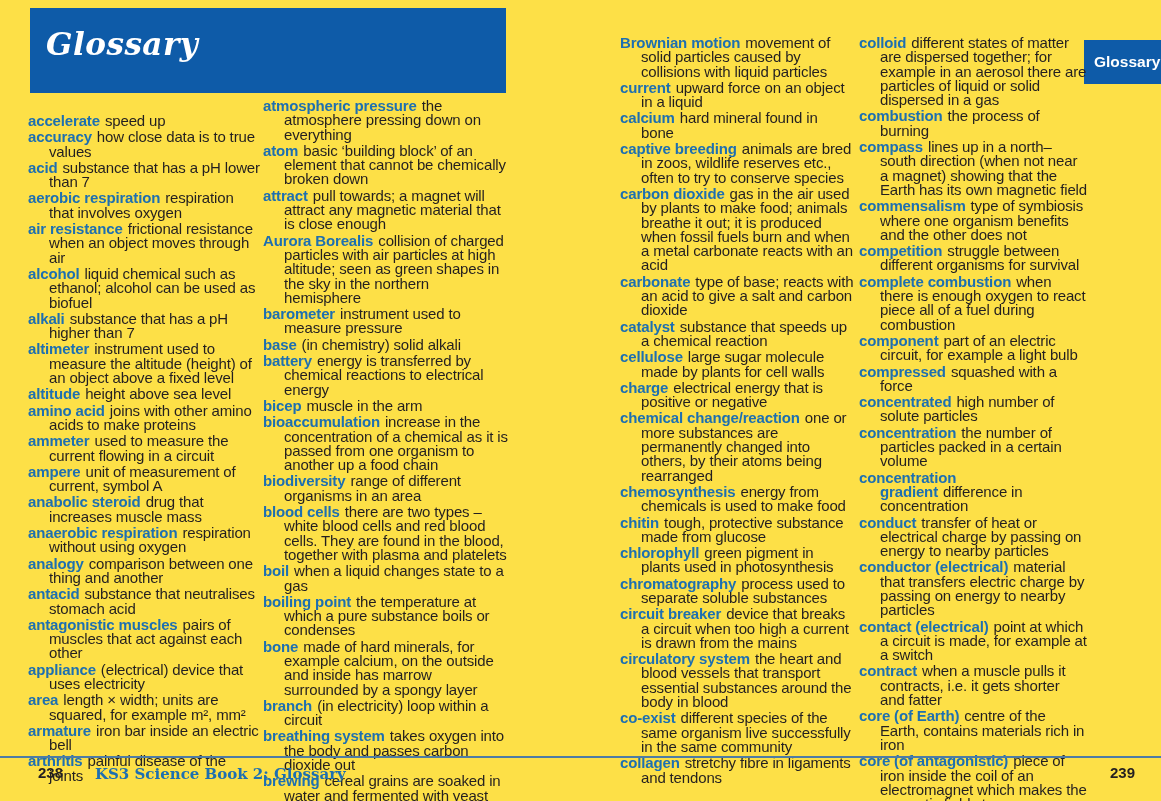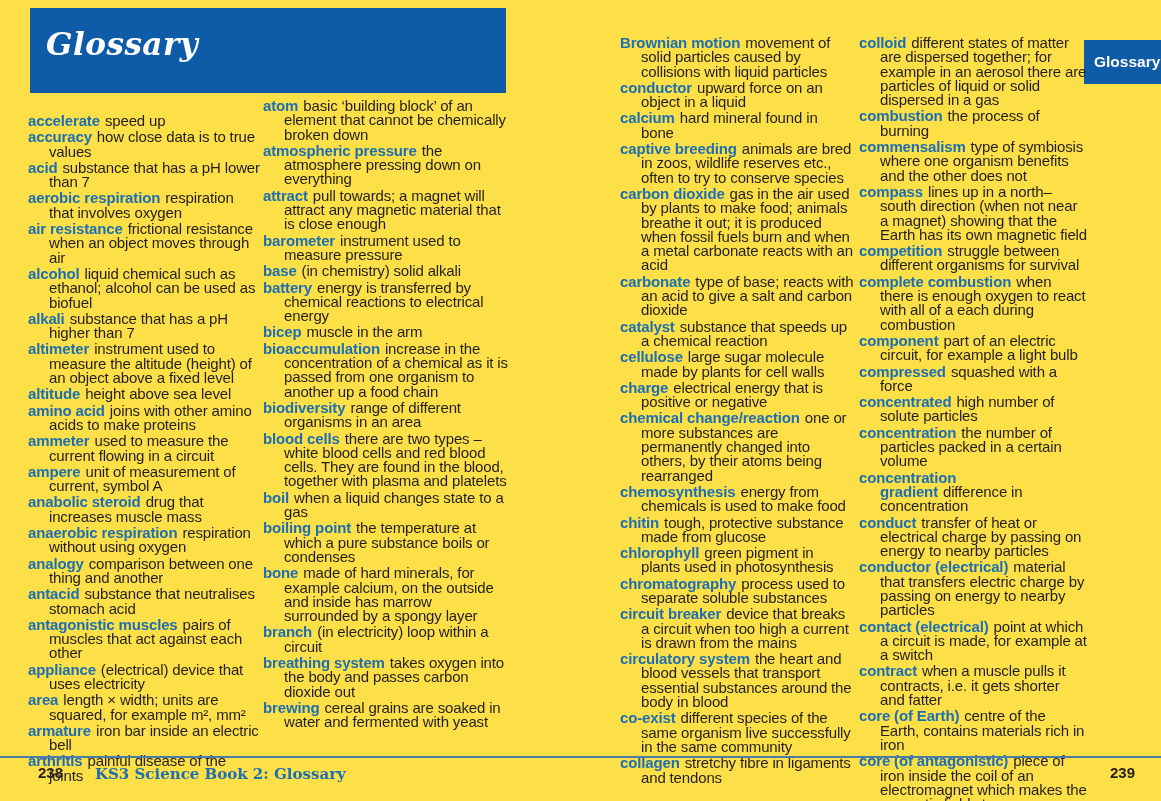--- a/index.html
+++ b/index.html
@@ -118,64 +118,65 @@
       <div class="entry"><span class="term">anaerobic respiration</span><span>respiration without using oxygen</span></div>
       <div class="entry"><span class="term">analogy</span><span>comparison between one thing and another</span></div>
       <div class="entry"><span class="term">antacid</span><span>substance that neutralises stomach acid</span></div>
       <div class="entry"><span class="term">antagonistic muscles</span><span>pairs of muscles that act against each other</span></div>
       <div class="entry"><span class="term">appliance</span><span>(electrical) device that uses electricity</span></div>
       <div class="entry"><span class="term">area</span><span>length × width; units are squared, for example m², mm²</span></div>
       <div class="entry"><span class="term">armature</span><span>iron bar inside an electric bell</span></div>
       <div class="entry"><span class="term">arthritis</span><span>painful disease of the joints</span></div>
     </div>
   <div class="col col2">
+      <div class="entry"><span class="term">atmospheric pressure</span><span>the atmosphere pressing down on everything</span></div>
       <div class="entry"><span class="term">atom</span><span>basic ‘building block’ of an element that cannot be chemically broken down</span></div>
-      <div class="entry"><span class="term">atmospheric pressure</span><span>the atmosphere pressing down on everything</span></div>
       <div class="entry"><span class="term">attract</span><span>pull towards; a magnet will attract any magnetic material that is close enough</span></div>
+      <div class="entry"><span class="term">Aurora Borealis</span><span>collision of charged particles with air particles at high altitude; seen as green shapes in the sky in the northern hemisphere</span></div>
       <div class="entry"><span class="term">barometer</span><span>instrument used to measure pressure</span></div>
       <div class="entry"><span class="term">base</span><span>(in chemistry) solid alkali</span></div>
       <div class="entry"><span class="term">battery</span><span>energy is transferred by chemical reactions to electrical energy</span></div>
       <div class="entry"><span class="term">bicep</span><span>muscle in the arm</span></div>
       <div class="entry"><span class="term">bioaccumulation</span><span>increase in the concentration of a chemical as it is passed from one organism to another up a food chain</span></div>
       <div class="entry"><span class="term">biodiversity</span><span>range of different organisms in an area</span></div>
       <div class="entry"><span class="term">blood cells</span><span>there are two types – white blood cells and red blood cells. They are found in the blood, together with plasma and platelets</span></div>
       <div class="entry"><span class="term">boil</span><span>when a liquid changes state to a gas</span></div>
       <div class="entry"><span class="term">boiling point</span><span>the temperature at which a pure substance boils or condenses</span></div>
       <div class="entry"><span class="term">bone</span><span>made of hard minerals, for example calcium, on the outside and inside has marrow surrounded by a spongy layer</span></div>
       <div class="entry"><span class="term">branch</span><span>(in electricity) loop within a circuit</span></div>
       <div class="entry"><span class="term">breathing system</span><span>takes oxygen into the body and passes carbon dioxide out</span></div>
       <div class="entry"><span class="term">brewing</span><span>cereal grains are soaked in water and fermented with yeast</span></div>
     </div>
   <div class="col col3">
       <div class="entry"><span class="term">Brownian motion</span><span>movement of solid particles caused by collisions with liquid particles</span></div>
-      <div class="entry"><span class="term">conductor</span><span>upward force on an object in a liquid</span></div>
+      <div class="entry"><span class="term">current</span><span>upward force on an object in a liquid</span></div>
       <div class="entry"><span class="term">calcium</span><span>hard mineral found in bone</span></div>
       <div class="entry"><span class="term">captive breeding</span><span>animals are bred in zoos, wildlife reserves etc., often to try to conserve species</span></div>
       <div class="entry"><span class="term">carbon dioxide</span><span>gas in the air used by plants to make food; animals breathe it out; it is produced when fossil fuels burn and when a metal carbonate reacts with an acid</span></div>
       <div class="entry"><span class="term">carbonate</span><span>type of base; reacts with an acid to give a salt and carbon dioxide</span></div>
       <div class="entry"><span class="term">catalyst</span><span>substance that speeds up a chemical reaction</span></div>
       <div class="entry"><span class="term">cellulose</span><span>large sugar molecule made by plants for cell walls</span></div>
       <div class="entry"><span class="term">charge</span><span>electrical energy that is positive or negative</span></div>
       <div class="entry"><span class="term">chemical change/reaction</span><span>one or more substances are permanently changed into others, by their atoms being rearranged</span></div>
       <div class="entry"><span class="term">chemosynthesis</span><span>energy from chemicals is used to make food</span></div>
       <div class="entry"><span class="term">chitin</span><span>tough, protective substance made from glucose</span></div>
       <div class="entry"><span class="term">chlorophyll</span><span>green pigment in plants used in photosynthesis</span></div>
       <div class="entry"><span class="term">chromatography</span><span>process used to separate soluble substances</span></div>
       <div class="entry"><span class="term">circuit breaker</span><span>device that breaks a circuit when too high a current is drawn from the mains</span></div>
       <div class="entry"><span class="term">circulatory system</span><span>the heart and blood vessels that transport essential substances around the body in blood</span></div>
       <div class="entry"><span class="term">co-exist</span><span>different species of the same organism live successfully in the same community</span></div>
       <div class="entry"><span class="term">collagen</span><span>stretchy fibre in ligaments and tendons</span></div>
     </div>
   <div class="col col4">
       <div class="entry"><span class="term">colloid</span><span>different states of matter are dispersed together; for example in an aerosol there are particles of liquid or solid dispersed in a gas</span></div>
       <div class="entry"><span class="term">combustion</span><span>the process of burning</span></div>
+      <div class="entry"><span class="term">compass</span><span>lines up in a north–south direction (when not near a magnet) showing that the Earth has its own magnetic field</span></div>
       <div class="entry"><span class="term">commensalism</span><span>type of symbiosis where one organism benefits and the other does not</span></div>
-      <div class="entry"><span class="term">compass</span><span>lines up in a north–south direction (when not near a magnet) showing that the Earth has its own magnetic field</span></div>
       <div class="entry"><span class="term">competition</span><span>struggle between different organisms for survival</span></div>
-      <div class="entry"><span class="term">complete combustion</span><span>when there is enough oxygen to react with all of a each during combustion</span></div>
+      <div class="entry"><span class="term">complete combustion</span><span>when there is enough oxygen to react piece all of a fuel during combustion</span></div>
       <div class="entry"><span class="term">component</span><span>part of an electric circuit, for example a light bulb</span></div>
       <div class="entry"><span class="term">compressed</span><span>squashed with a force</span></div>
       <div class="entry"><span class="term">concentrated</span><span>high number of solute particles</span></div>
       <div class="entry"><span class="term">concentration</span><span>the number of particles packed in a certain volume</span></div>
       <div class="entry"><span class="term">concentration gradient</span><span>difference in concentration</span></div>
       <div class="entry"><span class="term">conduct</span><span>transfer of heat or electrical charge by passing on energy to nearby particles</span></div>
       <div class="entry"><span class="term">conductor (electrical)</span><span>material that transfers electric charge by passing on energy to nearby particles</span></div>
       <div class="entry"><span class="term">contact (electrical)</span><span>point at which a circuit is made, for example at a switch</span></div>
       <div class="entry"><span class="term">contract</span><span>when a muscle pulls it contracts, i.e. it gets shorter and fatter</span></div>
       <div class="entry"><span class="term">core (of Earth)</span><span>centre of the Earth, contains materials rich in iron</span></div>

